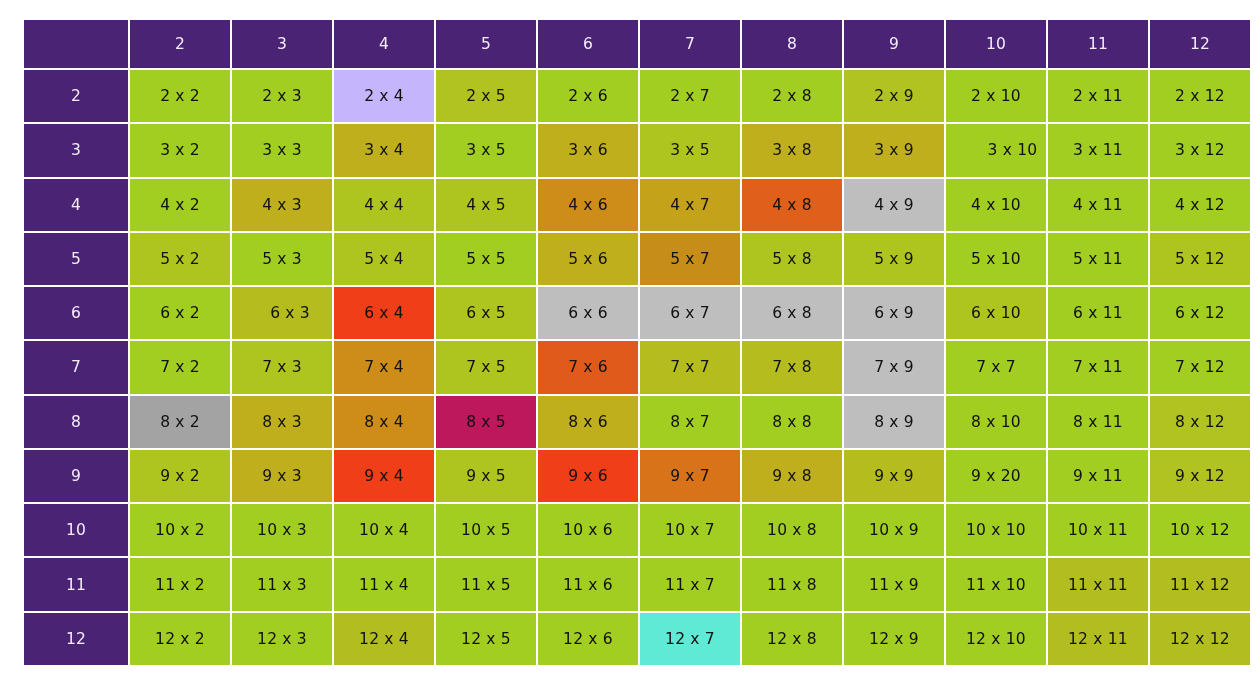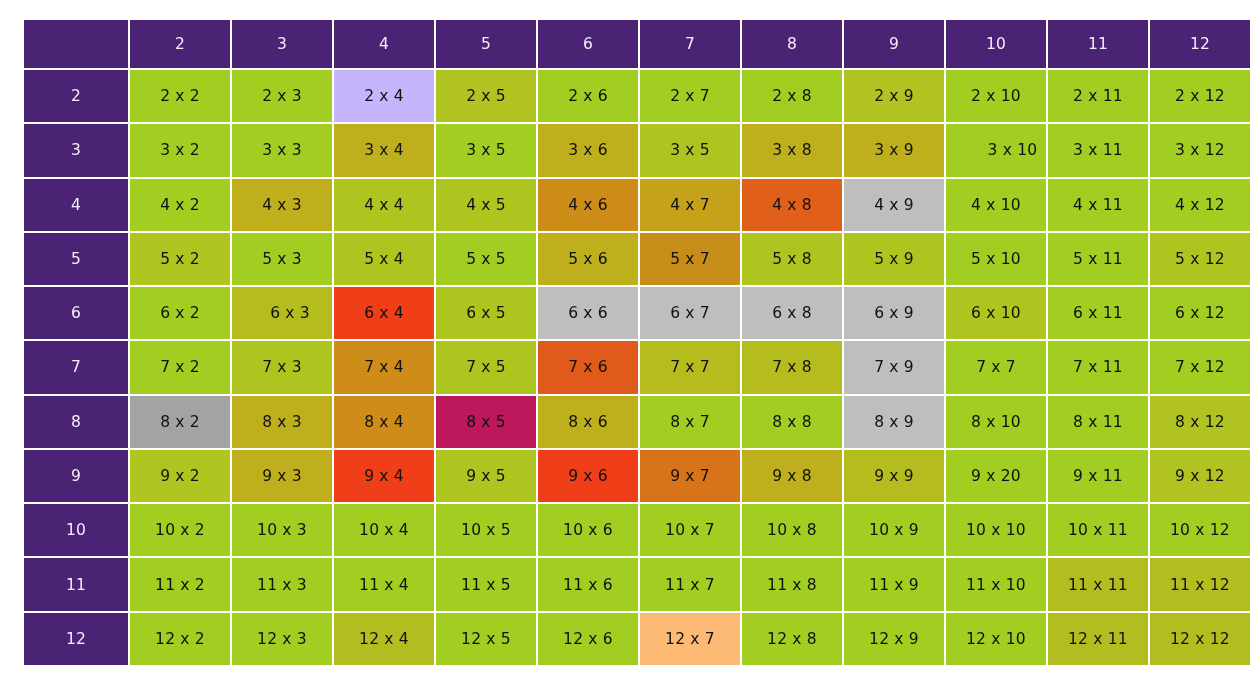--- a/index.html
+++ b/index.html
@@ -232,21 +232,21 @@
           <td class="cell" style="background: rgb(178, 190, 31);">11 x 11</td>
           <td class="cell" style="background: rgb(178, 190, 31);">11 x 12</td>
         </tr>
         <tr class="data-row">
           <td class="row-header">12</td>
           <td class="cell" style="background: rgb(162, 206, 34);">12 x 2</td>
           <td class="cell" style="background: rgb(162, 206, 34);">12 x 3</td>
           <td class="cell" style="background: rgb(178, 190, 31);">12 x 4</td>
           <td class="cell" style="background: rgb(162, 206, 34);">12 x 5</td>
           <td class="cell" style="background: rgb(162, 206, 34);">12 x 6</td>
-          <td class="cell" style="background: #fdba74;">12 x 7</td>
+          <td class="cell" style="background: #5eead4;">12 x 7</td>
           <td class="cell" style="background: rgb(162, 206, 34);">12 x 8</td>
           <td class="cell" style="background: rgb(162, 206, 34);">12 x 9</td>
           <td class="cell" style="background: rgb(162, 206, 34);">12 x 10</td>
           <td class="cell" style="background: rgb(178, 190, 31);">12 x 11</td>
           <td class="cell" style="background: rgb(178, 190, 31);">12 x 12</td>
         </tr>
       </tbody>
   </table>
 </div>
 

